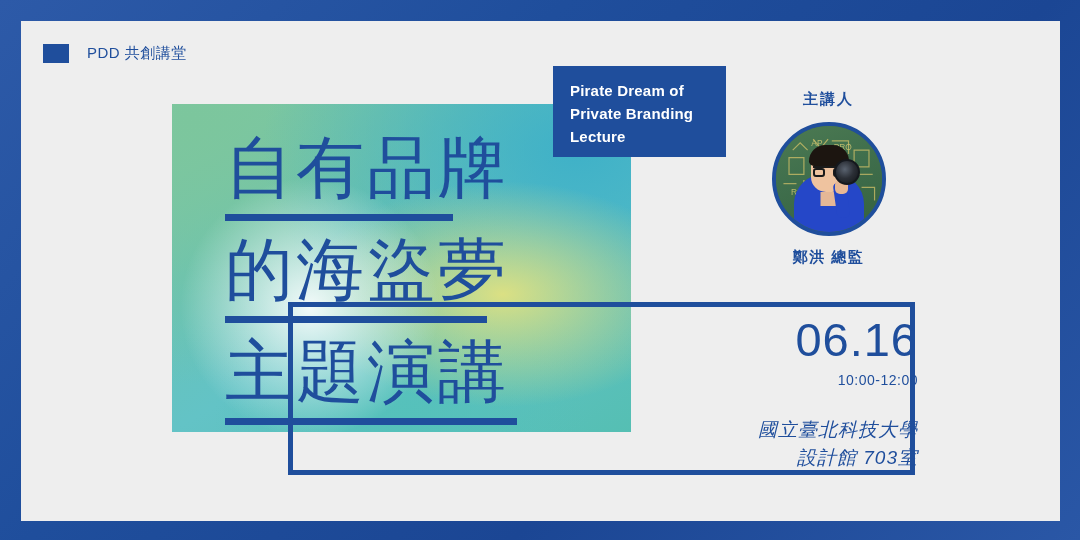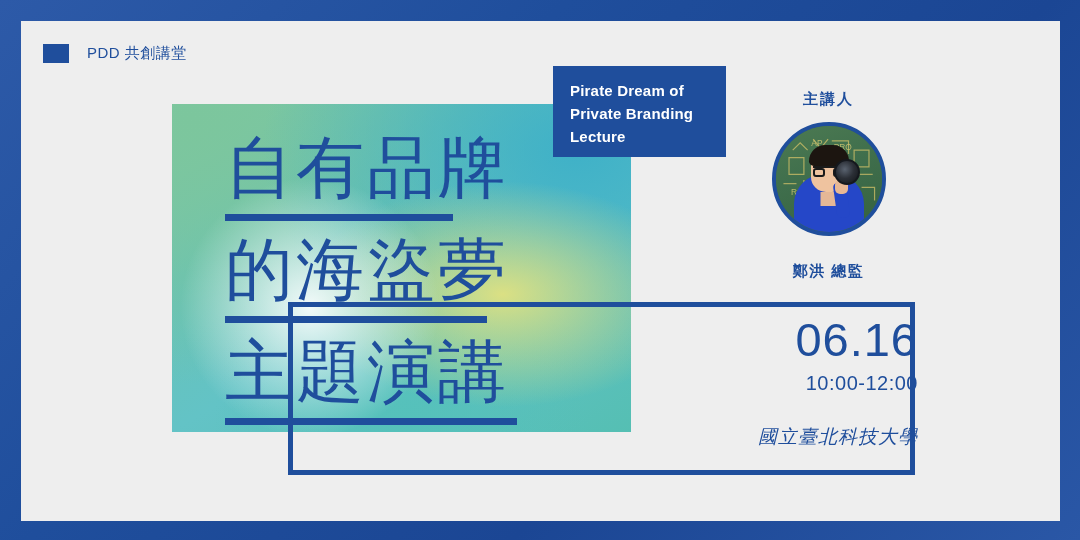--- a/index.html
+++ b/index.html
@@ -103,32 +103,32 @@
     background:radial-gradient(circle at 40% 38%,#5a6370 0%,#2b2f36 48%,#111418 100%);
     border:2px solid #15181d;box-sizing:border-box;
   }
   #avatar .arm{
     position:absolute;left:56%;top:56px;width:13px;height:36px;border-radius:5px;
     background:#2547c8;transform:rotate(-8deg);
   }
   #avatar .hand{
     position:absolute;left:56%;top:54px;width:13px;height:14px;border-radius:5px;background:#e8b894;
   }
-  #speaker .sp-name{margin-top:26px;font-size:15px;color:#1f4e9c;font-weight:bold;letter-spacing:1.5px;}
+  #speaker .sp-name{margin-top:12px;font-size:15px;color:#1f4e9c;font-weight:bold;letter-spacing:1.5px;}
   
   #outline{
     position:absolute;left:288px;top:302px;width:627px;height:173px;
     border:5px solid #1f4e9c;box-sizing:border-box;
   }
   
   #info{
     position:absolute;left:692px;top:316px;width:226px;text-align:right;color:#1f4e9c;
   }
   #info .date{font-size:47px;line-height:1;letter-spacing:1px;font-weight:300;}
-  #info .time{font-size:20px;margin-top:9px;letter-spacing:.5px;}
+  #info .time{font-size:14px;margin-top:9px;letter-spacing:.5px;}
   #info .venue{margin-top:28px;font-size:19px;line-height:1.45;letter-spacing:1px;font-style:italic;}
 </style>
 </head>
 <body>
 
 <div id="poster">
 
   <div id="panel"></div>
 
   <div id="brand">
@@ -195,16 +195,17 @@
     <div class="sp-name">鄭洪 總監</div>
   </div>
 
   <div id="outline"></div>
 
   <div id="info">
     <div class="date">06.16</div>
     <div class="time">10:00-12:00</div>
     <div class="venue">
       <div>國立臺北科技大學</div>
+      <div>設計館 703室</div>
     </div>
   </div>
 
 </div>
 
 </body></html>

